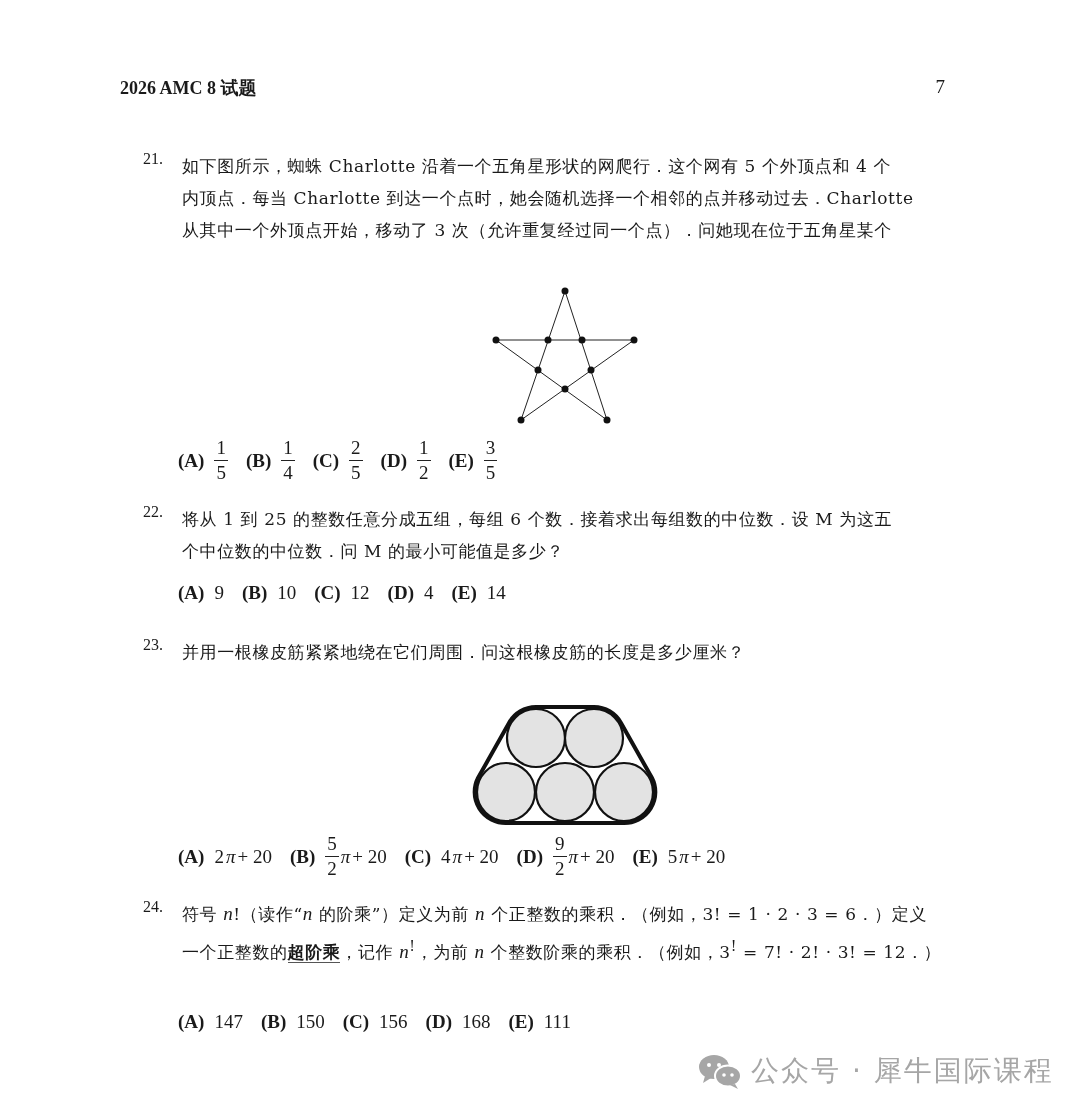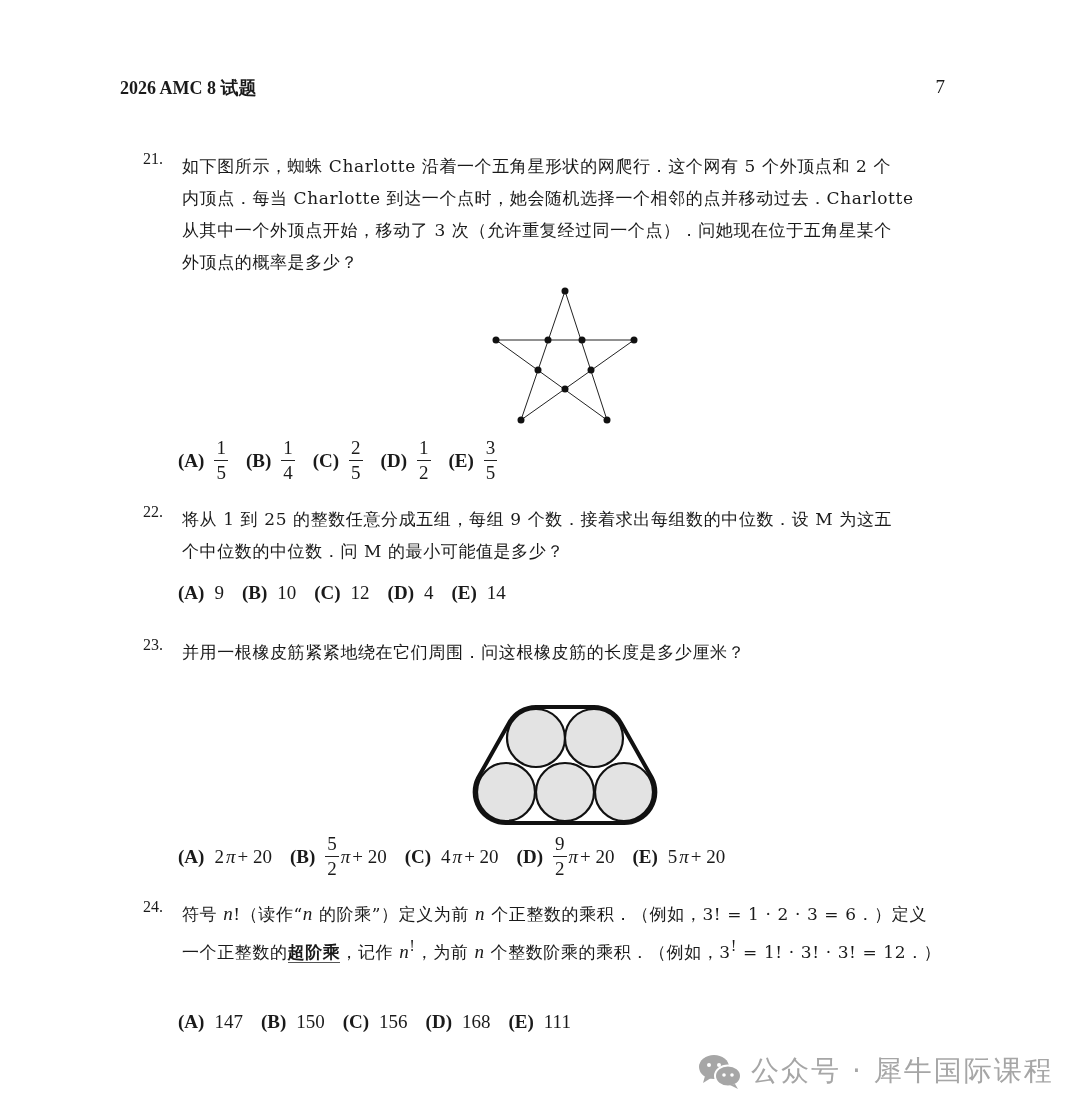--- a/index.html
+++ b/index.html
@@ -32,24 +32,23 @@
 <body>
 
 <div class="header">
   <span class="header-title">2026 AMC 8 试题</span>
   <span class="header-page">7</span>
 </div>
 
 <div class="problem" style="top:150px;">
   <span class="pnum">21.</span>
   <div class="ptext">
-    <span class="line">如下图所示，蜘蛛 Charlotte 沿着一个五角星形状的网爬行．这个网有 5 个外顶点和 2 个</span>
+    <span class="line">如下图所示，蜘蛛 Charlotte 沿着一个五角星形状的网爬行．这个网有 5 个外顶点和 4 个</span>
     <span class="line">内顶点．每当 Charlotte 到达一个点时，她会随机选择一个相邻的点并移动过去．Charlotte</span>
     <span class="line">从其中一个外顶点开始，移动了 3 次（允许重复经过同一个点）．问她现在位于五角星某个</span>
-    <span class="line">外顶点的概率是多少？</span>
   </div>
 </div>
 
 <svg class="diagram" style="left:480px; top:280px;" width="170" height="150" viewBox="480 280 170 150">
   <g stroke="#222" stroke-width="1" fill="none">
     <line x1="565" y1="291" x2="521" y2="420"></line>
     <line x1="565" y1="291" x2="607" y2="420"></line>
     <line x1="496" y1="340" x2="634" y2="340"></line>
     <line x1="496" y1="340" x2="607" y2="420"></line>
     <line x1="634" y1="340" x2="521" y2="420"></line>
@@ -102,21 +101,21 @@
       <span class="frac">
         <span class="num">3</span>
         <span class="den">5</span>
       </span>
     </span>
 </div>
 
 <div class="problem" style="top:503px;">
   <span class="pnum">22.</span>
   <div class="ptext">
-    <span class="line">将从 1 到 25 的整数任意分成五组，每组 9 个数．接着求出每组数的中位数．设 M 为这五</span>
+    <span class="line">将从 1 到 25 的整数任意分成五组，每组 6 个数．接着求出每组数的中位数．设 M 为这五</span>
     <span class="line">个中位数的中位数．问 M 的最小可能值是多少？</span>
   </div>
 </div>
 
 <div class="choices" style="top:582px;">
   <span class="choice">
       <span class="clabel">(A)</span>
       <span>9</span>
     </span>
   <span class="choice">
@@ -191,21 +190,21 @@
       <span>5</span>
       <span class="pi">π</span>
       <span>+ 20</span>
     </span>
 </div>
 
 <div class="problem" style="top:898px;">
   <span class="pnum">24.</span>
   <div class="ptext">
     <span class="line"><span>符号 </span><span class="em">n</span><span>!（读作“</span><span class="em">n</span><span> 的阶乘”）定义为前 </span><span class="em">n</span><span> 个正整数的乘积．（例如，3! = 1 · 2 · 3 = 6．）定义</span></span>
-    <span class="line"><span>一个正整数的</span><span class="underline">超阶乘</span><span>，记作 </span><span class="em">n</span><sup>!</sup><span>，为前 </span><span class="em">n</span><span> 个整数阶乘的乘积．（例如，3</span><sup>!</sup><span> = 1! · 3! · 3! = 12．）</span></span>
+    <span class="line"><span>一个正整数的</span><span class="underline">超阶乘</span><span>，记作 </span><span class="em">n</span><sup>!</sup><span>，为前 </span><span class="em">n</span><span> 个整数阶乘的乘积．（例如，3</span><sup>!</sup><span> = 7! · 2! · 3! = 12．）</span></span>
   </div>
 </div>
 
 <div class="choices" style="top:1011px;">
   <span class="choice">
       <span class="clabel">(A)</span>
       <span>147</span>
     </span>
   <span class="choice">
       <span class="clabel">(B)</span>

